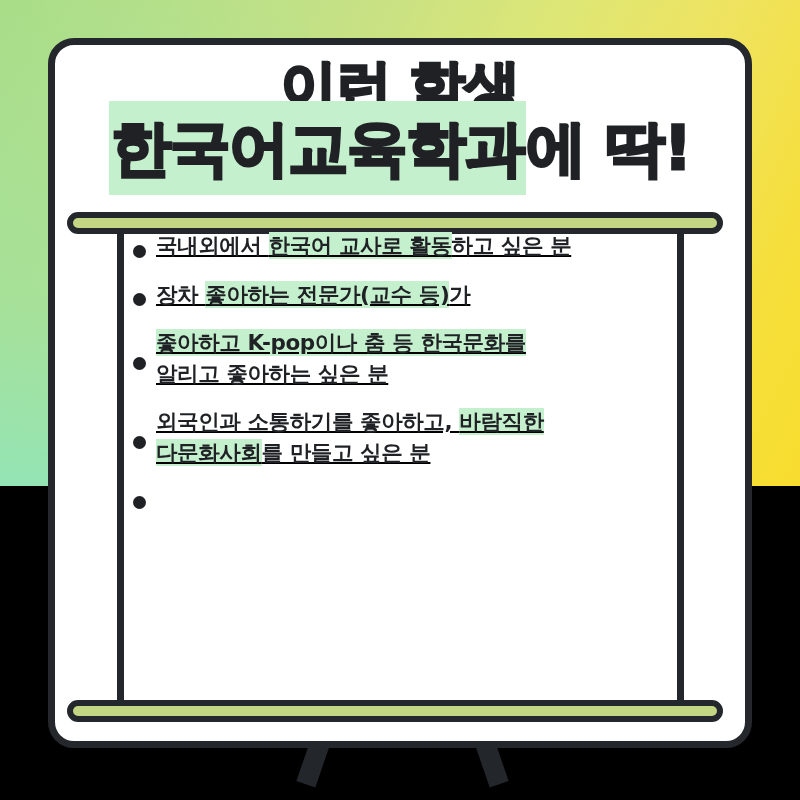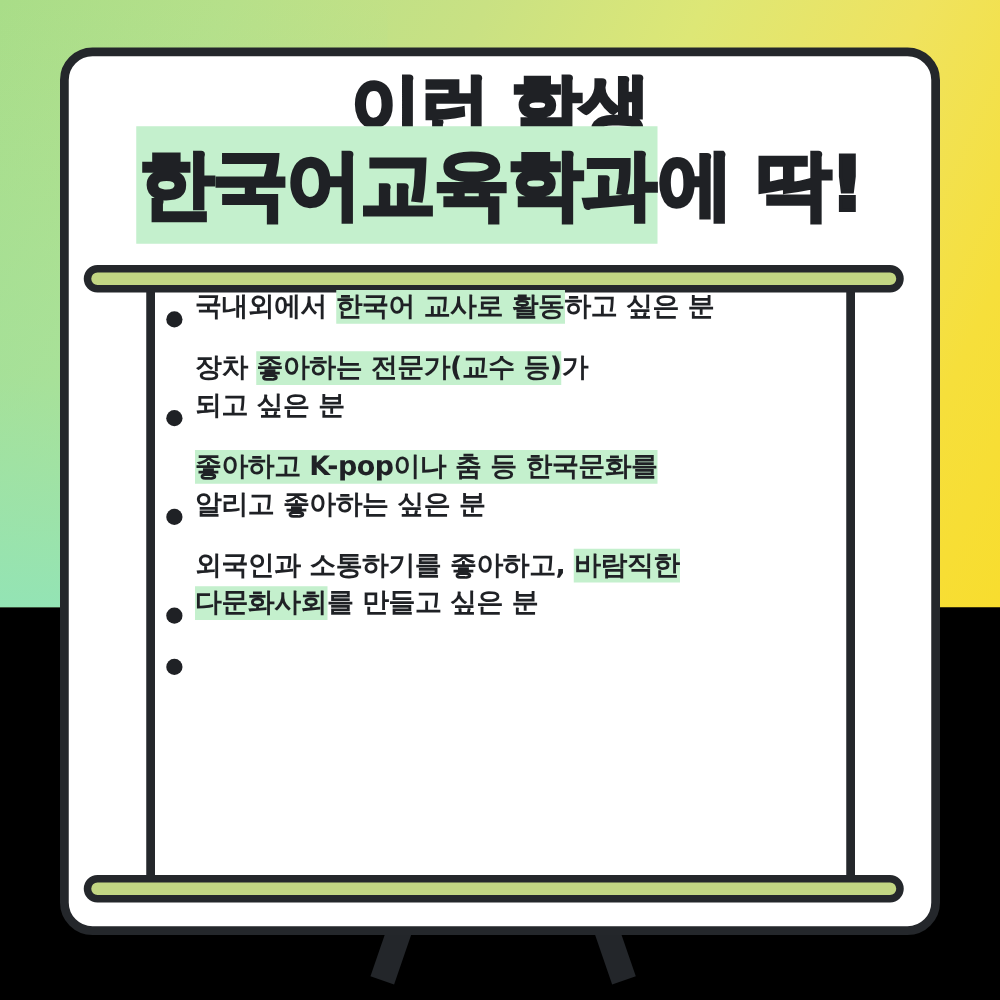--- a/index.html
+++ b/index.html
@@ -135,22 +135,23 @@
   
   .list {
     position: absolute;
     left: 78px;
     top: 186px;
     width: 540px;
     z-index: 6;
   }
   .item {
     display: flex;
-    align-items: flex-end;
+    align-items: center;
     margin-bottom: 18px;
+    text-decoration: underline;
   }
   .item-dot {
     flex: 0 0 auto;
     width: 13px;
     height: 13px;
     border-radius: 50%;
     background: #1f2125;
     margin-top: 10px;
     margin-right: 10px;
   }
@@ -196,21 +197,20 @@
         <div class="item">
           <span class="item-dot"></span>
           <div class="item-text">
             <span class="item-line"><span>국내외에서 </span><span class="hl">한국어 교사로 활동</span><span>하고 싶은 분</span></span>
           </div>
         </div>
         <div class="item">
           <span class="item-dot"></span>
           <div class="item-text">
             <span class="item-line"><span>장차 </span><span class="hl">좋아하는 전문가(교수 등)</span><span>가</span></span>
-            <span class="item-line"><span>되고 싶은 분</span></span>
           </div>
         </div>
         <div class="item">
           <span class="item-dot"></span>
           <div class="item-text">
             <span class="item-line"><span class="hl">좋아하고 K-pop이나 춤 등 한국문화를</span></span>
             <span class="item-line"><span>알리고 좋아하는 싶은 분</span></span>
           </div>
         </div>
         <div class="item">

